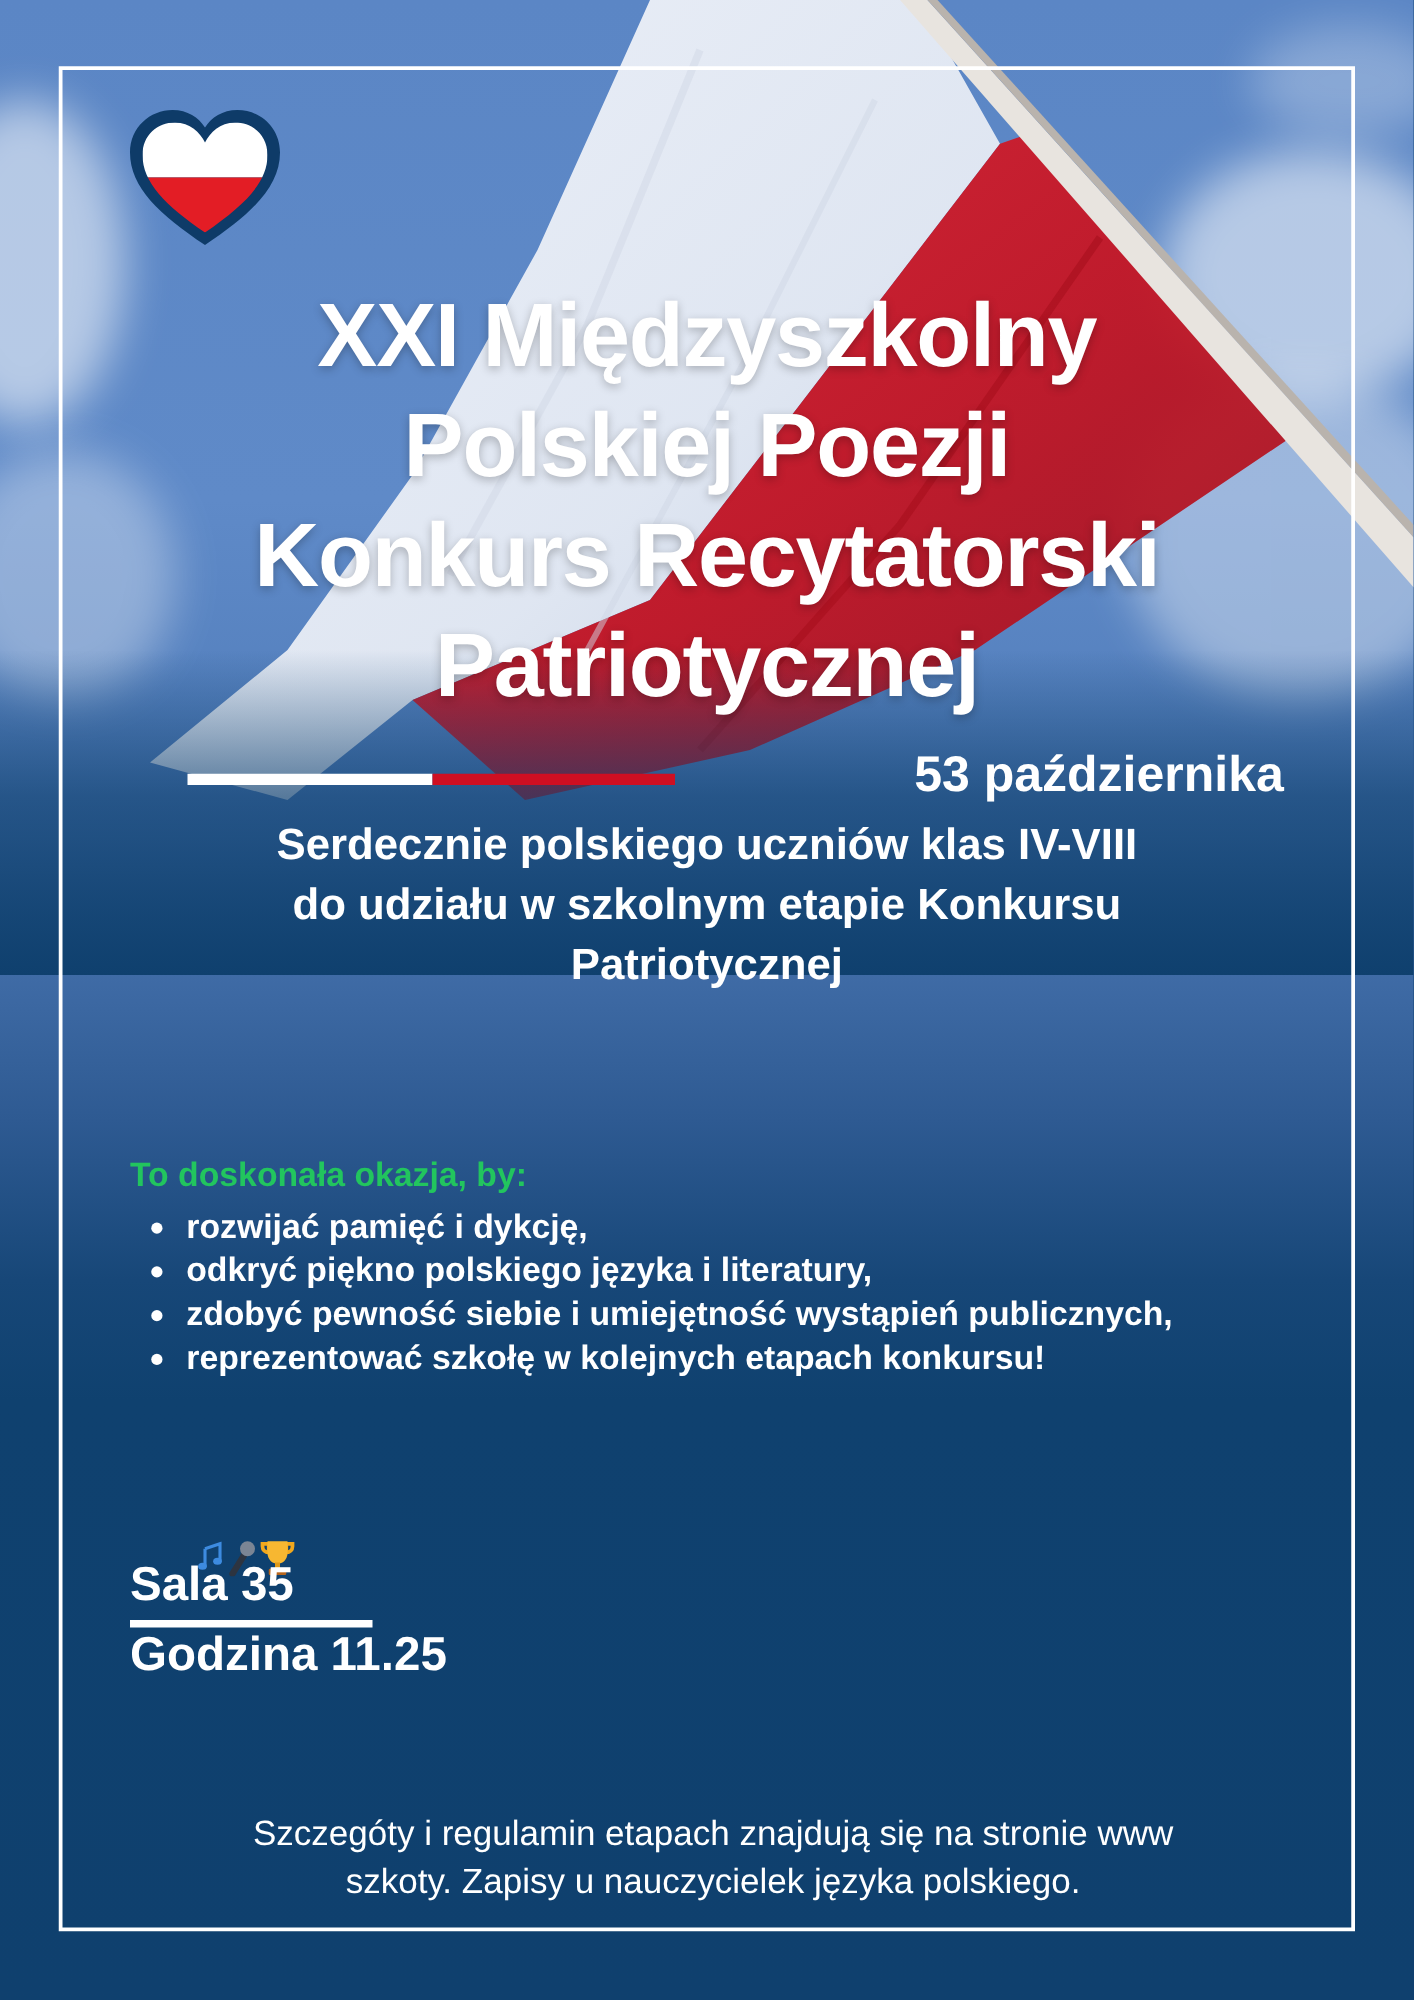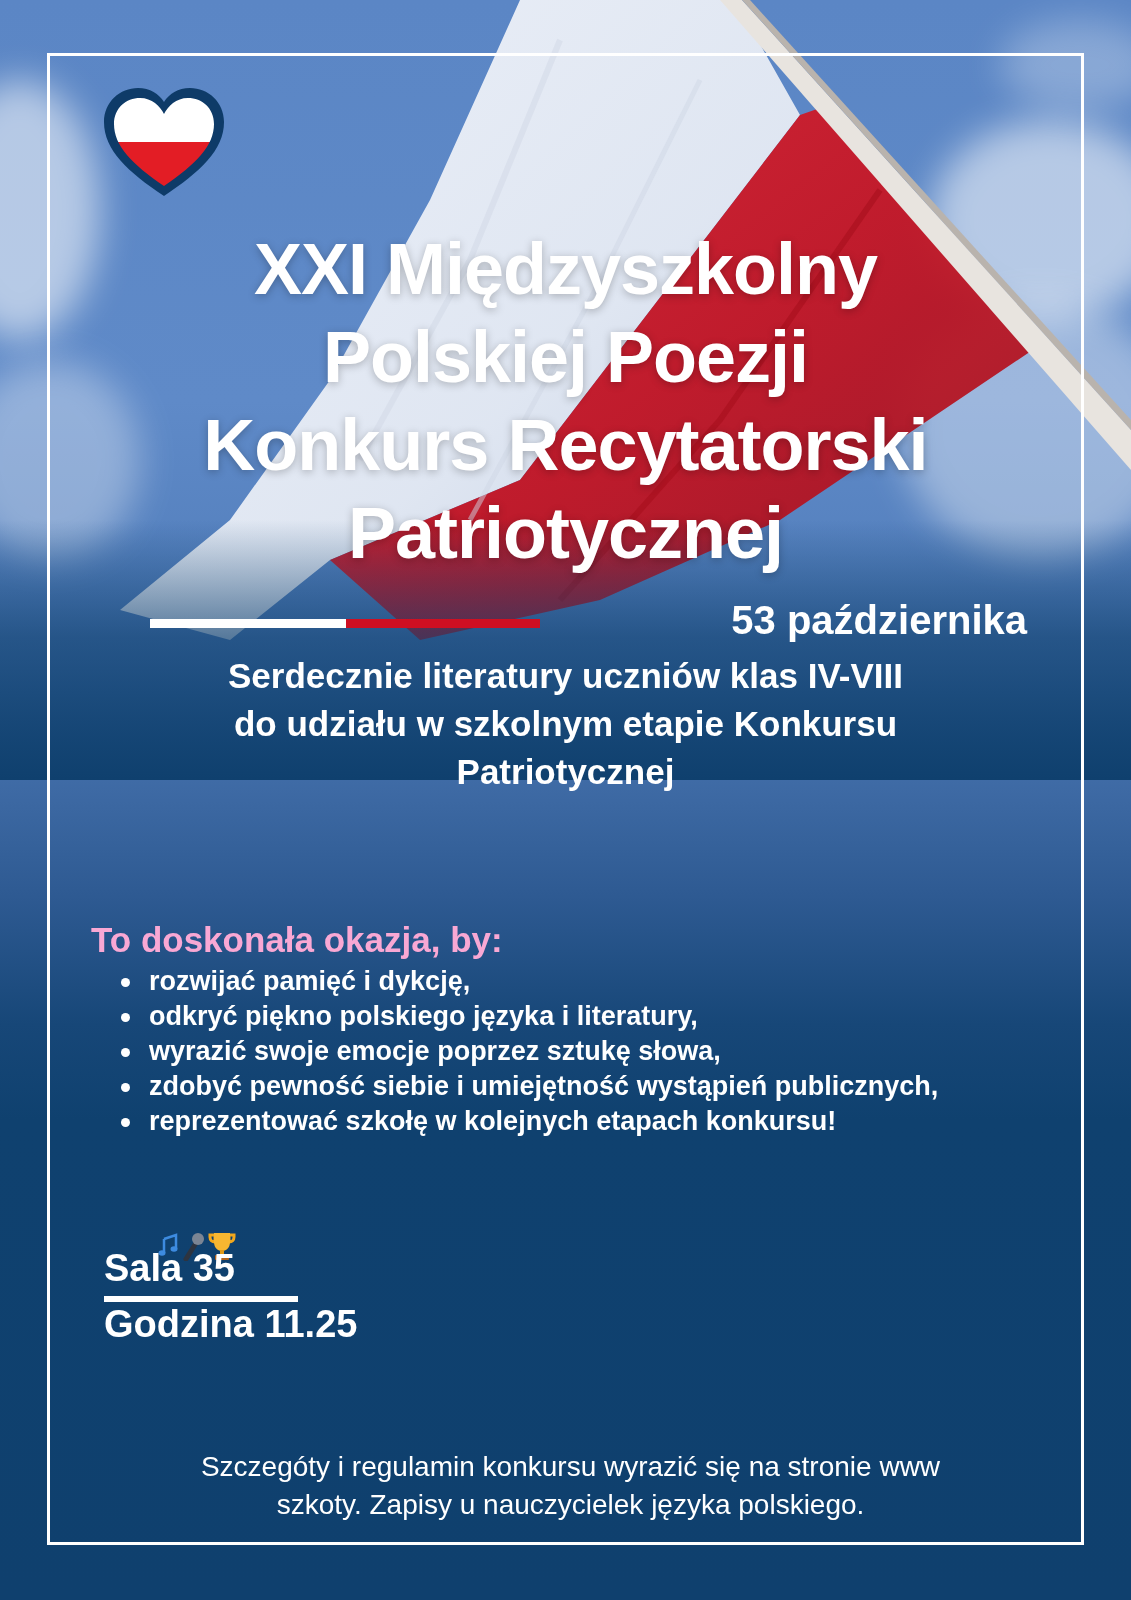--- a/index.html
+++ b/index.html
@@ -36,22 +36,22 @@
     .date {
       position: absolute; right: 104px; top: 596px;
       color: #ffffff; font-weight: bold; font-size: 40px; line-height: 48px;
     }
     .invite {
       position: absolute; left: 80px; right: 80px; top: 652px;
       text-align: center; color: #ffffff; font-weight: bold;
       font-size: 35px; line-height: 48px;
     }
     .lead {
-      position: absolute; left: 91px; top: 922px;
-      color: #f9a8d4; font-weight: bold; font-size: 35px; line-height: 36px;
+      position: absolute; left: 104px; top: 922px;
+      color: #22c55e; font-weight: bold; font-size: 27px; line-height: 36px;
     }
     .list {
       position: absolute; left: 93px; top: 964px; width: 930px;
       margin: 0; padding: 0; list-style: none;
       color: #ffffff; font-weight: bold; font-size: 27px; line-height: 35px;
     }
     .list li { position: relative; padding-left: 56px; margin-bottom: 0; }
     .list li .bullet {
       position: absolute; left: 28px; top: 14px; width: 9px; height: 9px;
       border-radius: 50%; background: #ffffff;
@@ -131,31 +131,30 @@
 </div>
 
 <div class="divider">
   <div class="w"></div>
   <div class="r"></div>
 </div>
 
 <div class="date">53 października</div>
 
 <div class="invite">
-  <div>Serdecznie literatury uczniów klas IV-VIII</div>
+  <div>Serdecznie polskiego uczniów klas IV-VIII</div>
   <div>do udziału w szkolnym etapie Konkursu</div>
   <div>Patriotycznej</div>
 </div>
 
 <div class="lead">To doskonała okazja, by:</div>
 
 <ul class="list">
   <li><span class="bullet"></span><span>rozwijać pamięć i dykcję,</span></li>
   <li><span class="bullet"></span><span>odkryć piękno polskiego języka i literatury,</span></li>
-  <li><span class="bullet"></span><span>wyrazić swoje emocje poprzez sztukę słowa,</span></li>
   <li style="width:800px"><span class="bullet"></span><span>zdobyć pewność siebie i umiejętność wystąpień publicznych,</span></li>
   <li><span class="bullet"></span><span>reprezentować szkołę w kolejnych etapach konkursu!</span></li>
 </ul>
 
 <div class="emoji-line">
   <svg width="22" height="26" viewBox="0 0 22 26">
     <path d="M6 6 L18 2 L18 16" stroke="#3d8be0" stroke-width="2.5" fill="none"></path>
     <line x1="6" y1="6" x2="6" y2="20" stroke="#3d8be0" stroke-width="2.5"></line>
     <ellipse cx="4" cy="20" rx="3.5" ry="2.8" fill="#3d8be0"></ellipse>
     <ellipse cx="16" cy="16" rx="3.5" ry="2.8" fill="#3d8be0"></ellipse>
@@ -174,15 +173,15 @@
 </div>
 
 <div class="short-rule"></div>
 
 <div class="place">
   <div>Sala 35</div>
   <div>Godzina 11.25</div>
 </div>
 
 <div class="footer">
-  <div>Szczegóty i regulamin konkursu wyrazić się na stronie www</div>
+  <div>Szczegóty i regulamin etapach znajdują się na stronie www</div>
   <div>szkoty. Zapisy u nauczycielek języka polskiego.</div>
 </div>
 
 </body></html>

